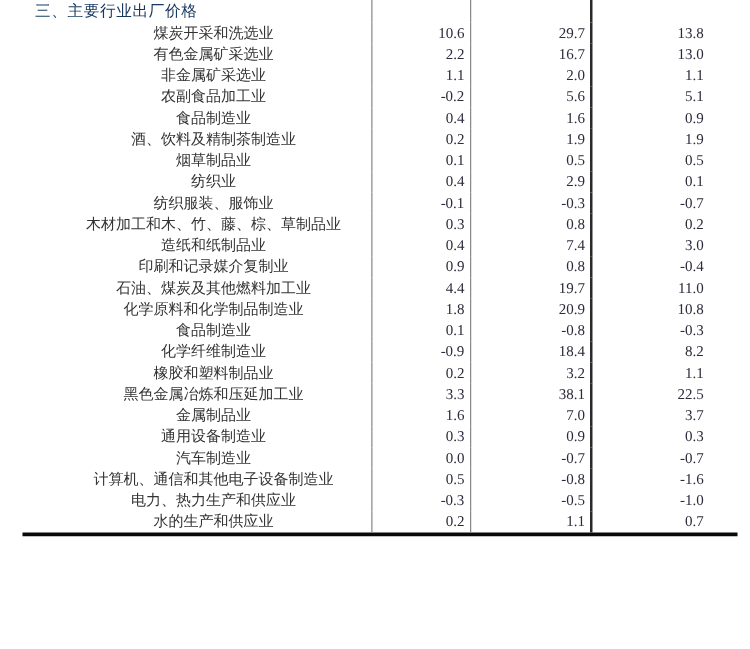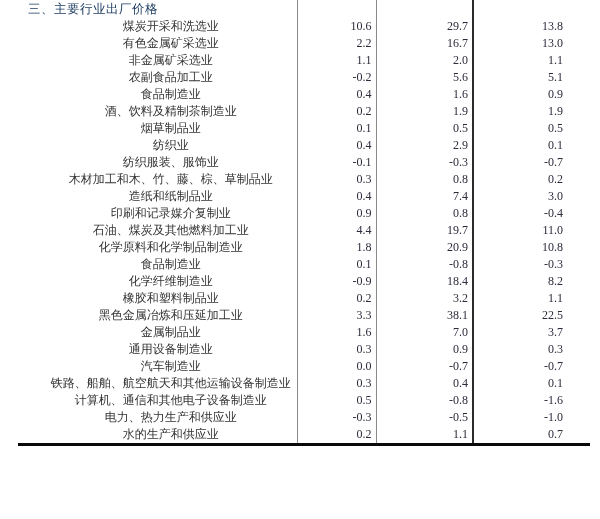--- a/index.html
+++ b/index.html
@@ -216,26 +216,20 @@
     <td class="num-cell num-v3">0.3</td>
   </tr>
 
   <tr class="data-row">
     <td class="name-cell b-thin">汽车制造业</td>
     <td class="num-cell num-v1 b-thin">0.0</td>
     <td class="num-cell num-v2 b-thick">-0.7</td>
     <td class="num-cell num-v3">-0.7</td>
   </tr>
 
-  <tr class="data-row">
-    <td class="name-cell b-thin">铁路、船舶、航空航天和其他运输设备制造业</td>
-    <td class="num-cell num-v1 b-thin">0.3</td>
-    <td class="num-cell num-v2 b-thick">0.4</td>
-    <td class="num-cell num-v3">0.1</td>
-  </tr>
 
   <tr class="data-row">
     <td class="name-cell b-thin">计算机、通信和其他电子设备制造业</td>
     <td class="num-cell num-v1 b-thin">0.5</td>
     <td class="num-cell num-v2 b-thick">-0.8</td>
     <td class="num-cell num-v3">-1.6</td>
   </tr>
 
   <tr class="data-row">
     <td class="name-cell b-thin">电力、热力生产和供应业</td>

